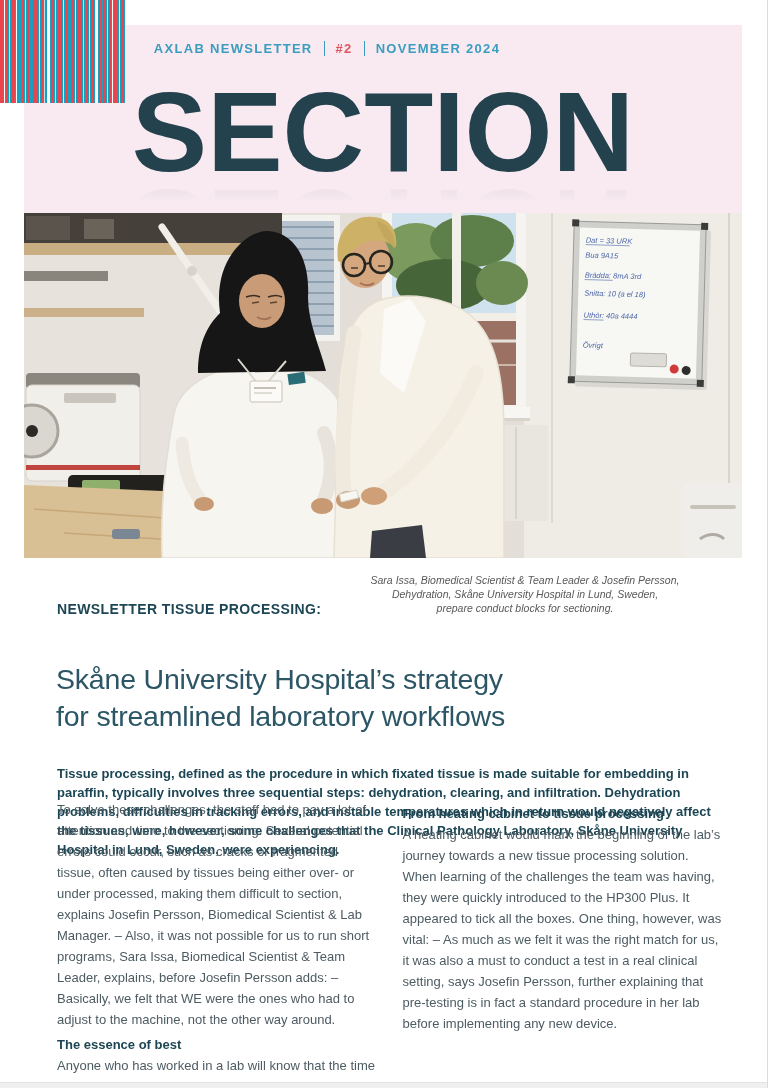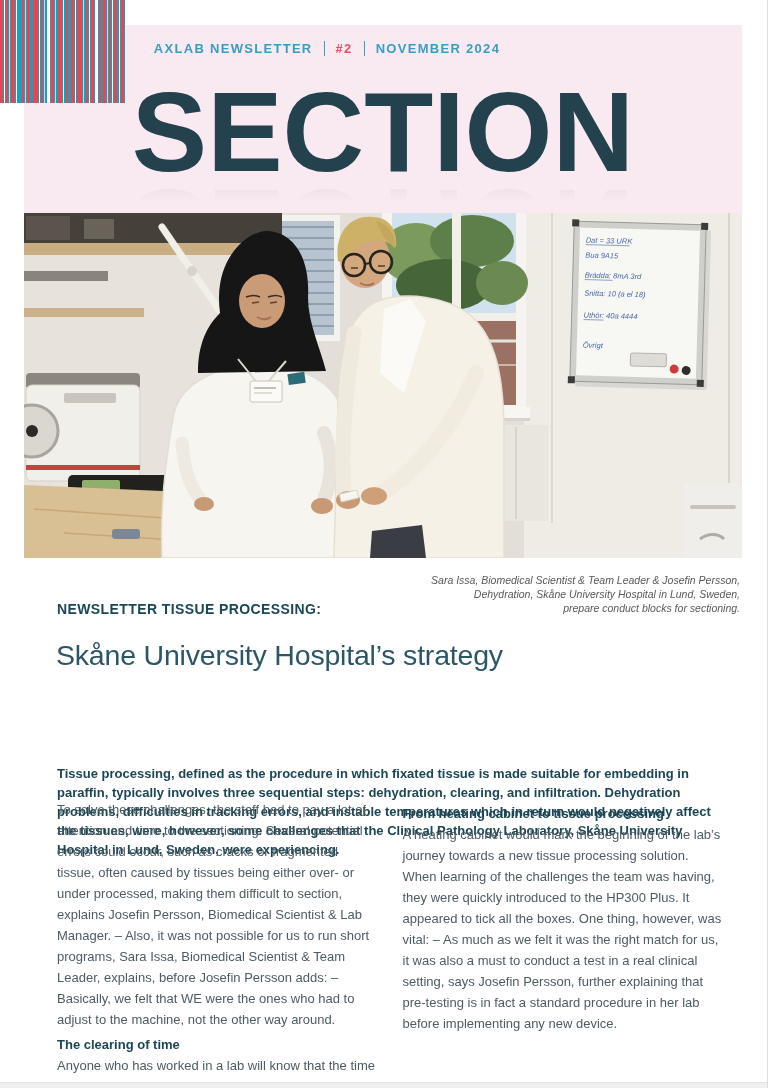--- a/index.html
+++ b/index.html
@@ -45,30 +45,30 @@
     position:absolute; left:24px; top:172px; width:718px; height:41px;
     background:linear-gradient(to bottom, rgba(249,234,241,0.45) 0%, #f9eaf1 72%);
   }
   .photo {
     position:absolute; left:24px; top:213px; width:718px; height:345px;
     overflow:hidden;
   }
   .photo svg { display:block; width:718px; height:345px; }
   .caption {
     position:absolute; right:27px; top:574px; width:430px;
-    text-align:right; font-style:italic; font-size:10.5px;
+    text-align:center; font-style:italic; font-size:10.5px;
     line-height:13.8px; color:var(--caption-gray,#585858);
   }
   .kicker {
     position:absolute; left:57px; top:601px;
     font-size:14px; font-weight:bold; letter-spacing:0.4px;
     color:var(--heading-teal,#1d4654);
   }
   .headline {
-    position:absolute; left:56px; top:637px; width:560px;
+    position:absolute; left:56px; top:661px; width:560px;
     font-size:28.5px; font-weight:normal; color:#2c5666;
     line-height:37px; letter-spacing:-0.2px;
   }
   .intro {
     position:absolute; left:57px; top:716px; width:667px;
     font-size:13px; font-weight:bold; color:var(--heading-teal,#1d4a5a);
     line-height:19px;
     margin-top:48px;
   }
   .columns {
@@ -316,28 +316,29 @@
 <div class="caption">
   <div>Sara Issa, Biomedical Scientist &amp; Team Leader &amp; Josefin Persson,</div>
   <div>Dehydration, Skåne University Hospital in Lund, Sweden,</div>
   <div>prepare conduct blocks for sectioning.</div>
 </div>
 
 <div class="kicker">NEWSLETTER TISSUE PROCESSING:</div>
 
 <div class="headline">
   <div>Skåne University Hospital’s strategy</div>
+  <div>for streamlined laboratory workflows</div>
 </div>
 
 <div class="intro">Tissue processing, defined as the procedure in which fixated tissue is made suitable for embedding in paraffin, typically involves three sequential steps: dehydration, clearing, and infiltration. Dehydration problems, difficulties in tracking errors, and instable temperatures which in return would negatively affect the tissues, were, however, some challenges that the Clinical Pathology Laboratory, Skåne University Hospital in Lund, Sweden, were experiencing.</div>
 
 <div class="columns">
   <div class="col">
     <div>To solve these challenges, the staff had to pay a lot of attention and time to the sectioning. Several potential errors could occur, such as cracks or fragmented tissue, often caused by tissues being either over- or under processed, making them difficult to section, explains Josefin Persson, Biomedical Scientist &amp; Lab Manager. – Also, it was not possible for us to run short programs, Sara Issa, Biomedical Scientist &amp; Team Leader, explains, before Josefin Persson adds: – Basically, we felt that WE were the ones who had to adjust to the machine, not the other way around.</div>
-    <div class="subhead">The clearing of time</div>
+    <div class="subhead">The essence of best</div>
     <div>Anyone who has worked in a lab will know that the time factor is crucial. It all comes down to obtaining the best</div>
   </div>
   <div class="col">
     <div class="subhead">From heating cabinet to tissue processing</div>
     <div>A heating cabinet would mark the beginning of the lab’s journey towards a new tissue processing solution. When learning of the challenges the team was having, they were quickly introduced to the HP300 Plus. It appeared to tick all the boxes. One thing, however, was vital: – As much as we felt it was the right match for us, it was also a must to conduct a test in a real clinical setting, says Josefin Persson, further explaining that pre-testing is in fact a standard procedure in her lab before implementing any new device.</div>
   </div>
 </div>
 
 <div class="bottom-band"></div>
 

